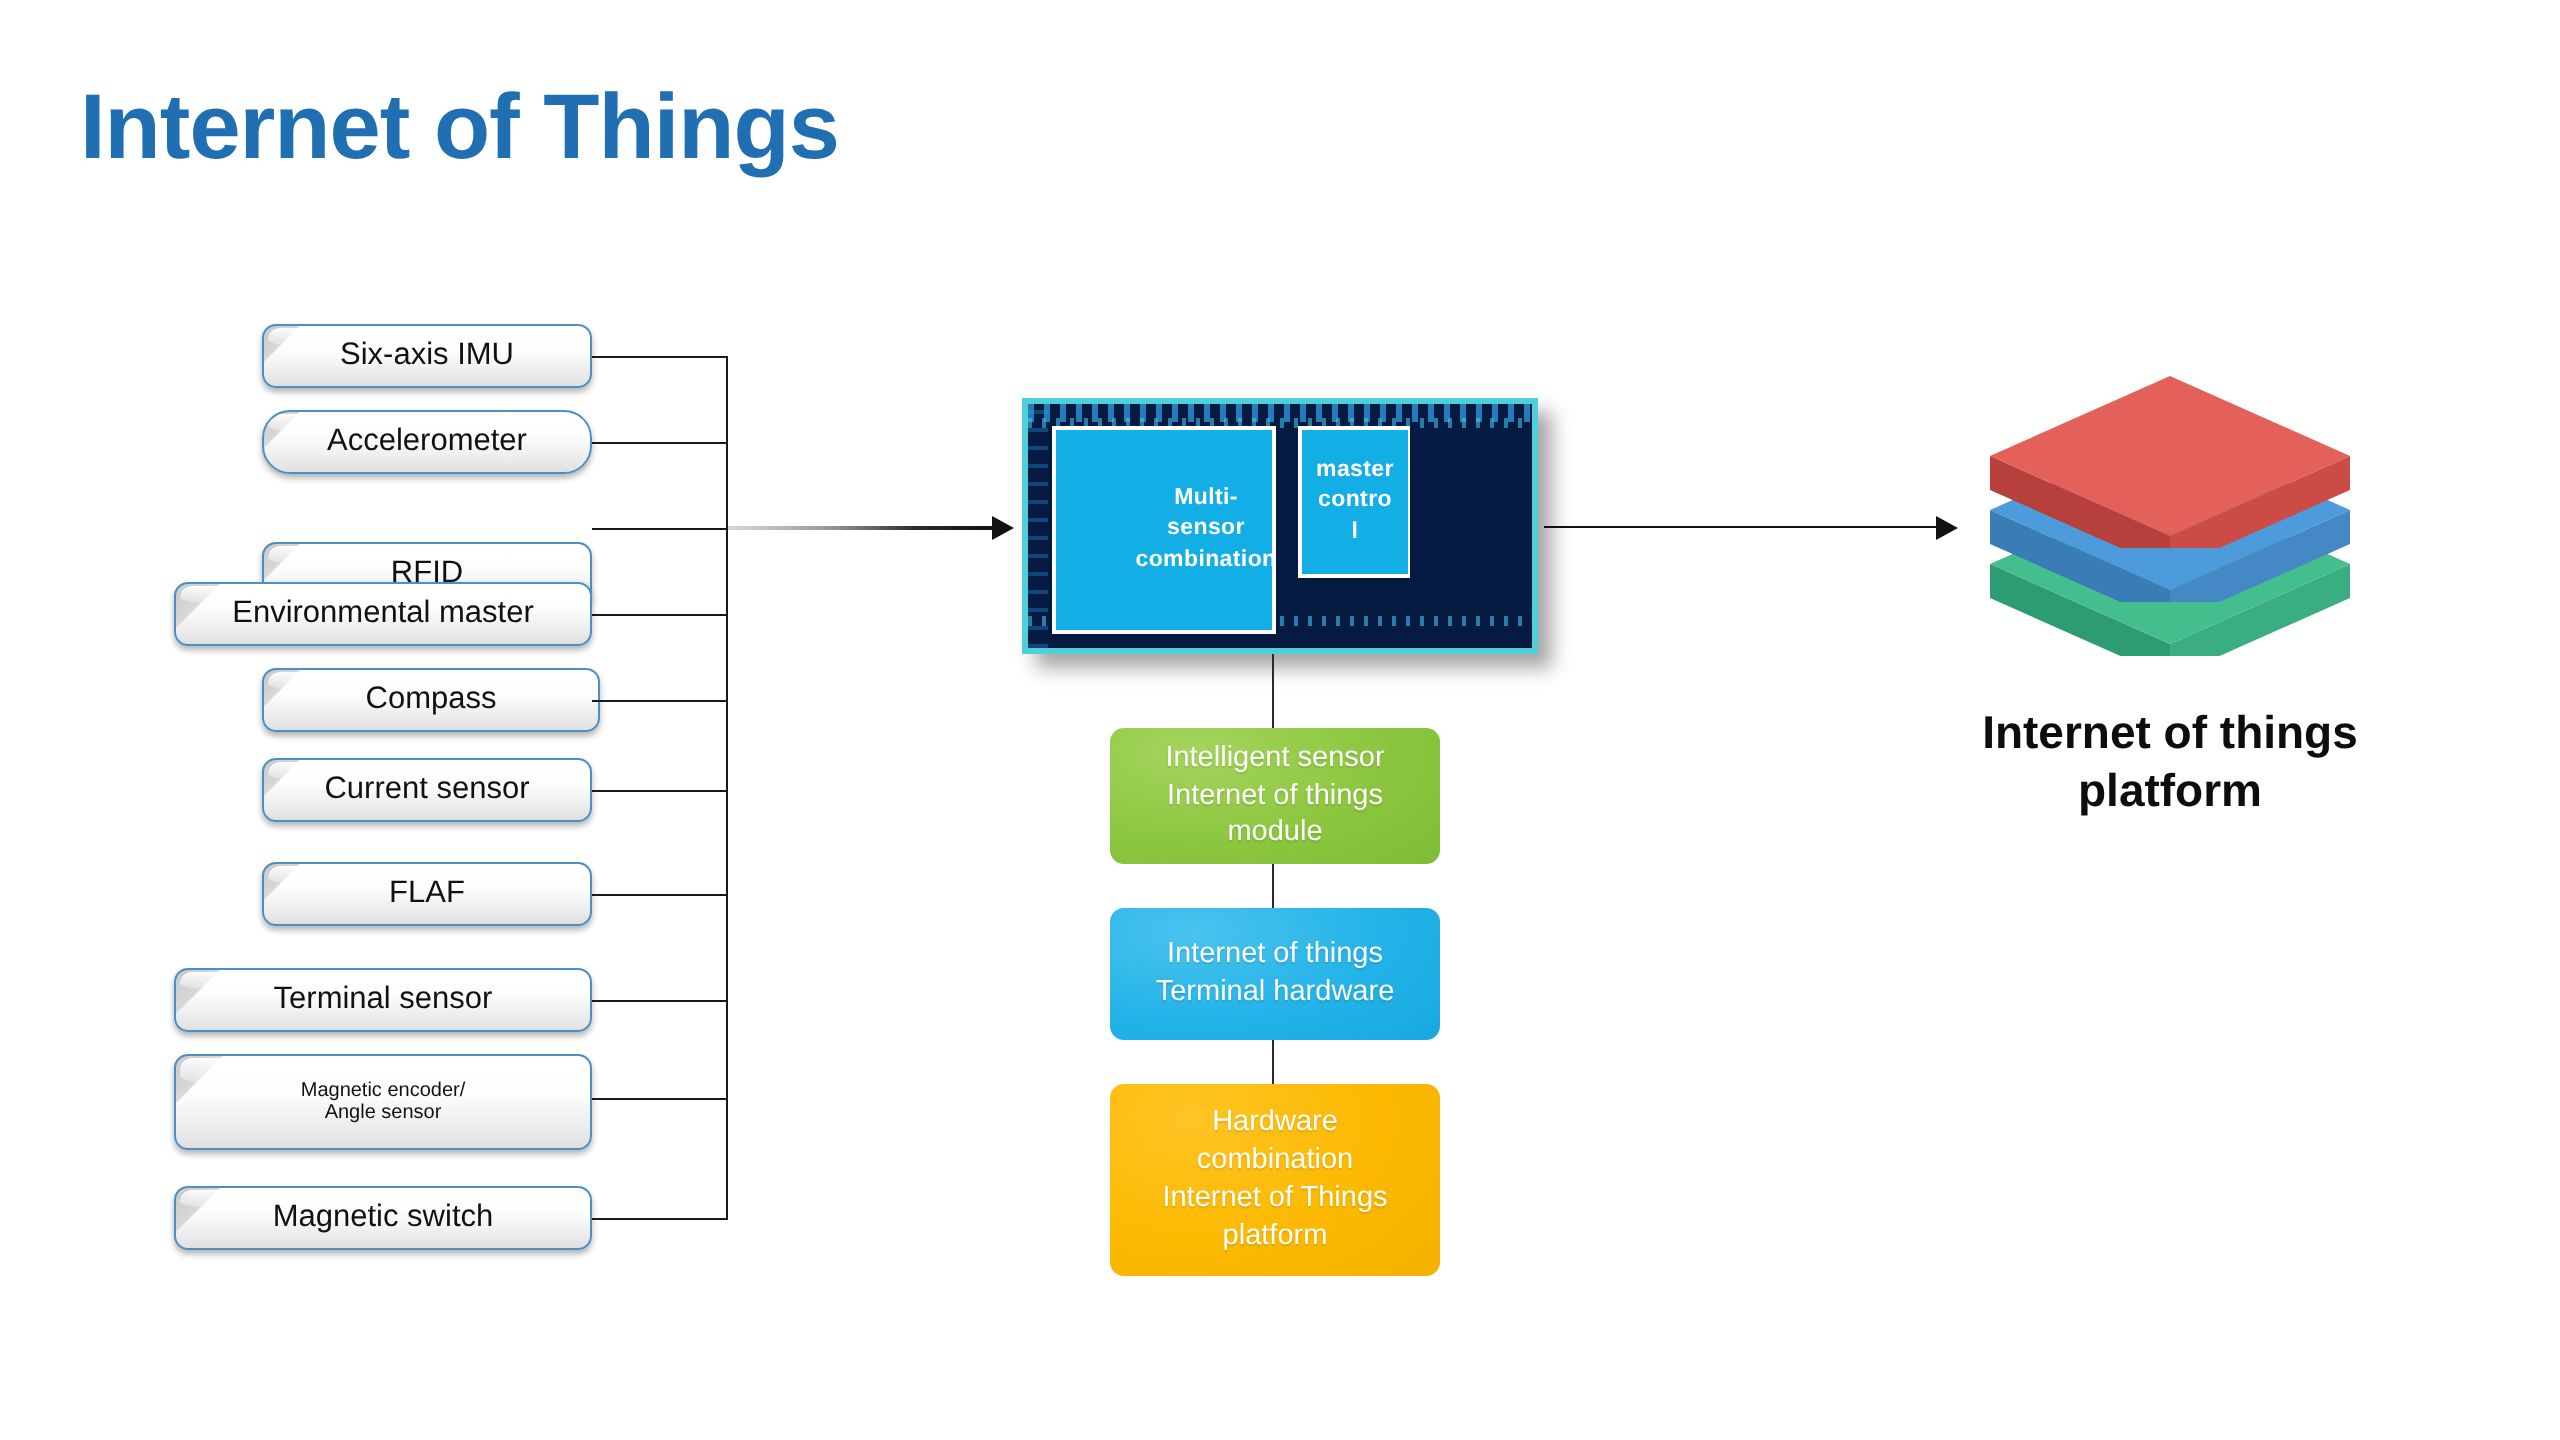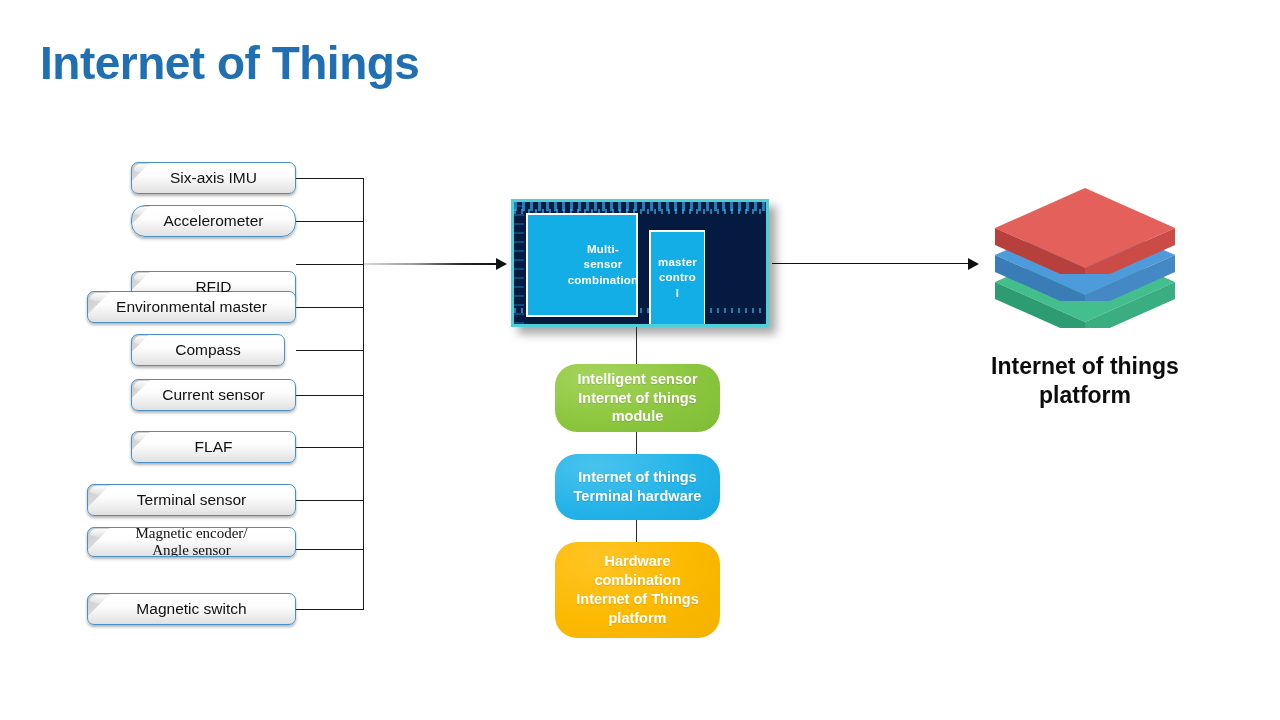--- a/index.html
+++ b/index.html
@@ -42,24 +42,23 @@
     display: flex;
     align-items: center;
     justify-content: center;
     color: #111111;
     font-size: 15.5px;
     line-height: 1.05;
     text-align: center;
     overflow: hidden;
   }
   .sensor-box.two-line {
-    height: 30px;
-    font-size: 15px;
+    height: 48px;
+    font-size: 10px;
     line-height: 1.15;
-    font-family: Liberation Serif, serif;
   }
   
   .sensor-box::after {
     content: "";
     position: absolute;
     left: 2px; right: 2px; top: 1px;
     height: 40%;
     border-radius: 6px 6px 50% 50%;
     background: linear-gradient(to bottom, rgba(255,255,255,0.95), rgba(255,255,255,0));
     pointer-events: none;
@@ -152,37 +151,37 @@
     line-height: 1.32;
     display: flex;
     align-items: center;
     justify-content: center;
     text-align: center;
     padding: 0 4px;
     white-space: pre-line;
     letter-spacing: 0.2px;
   }
   #chip-panel-sensor { left: 12px; top: 11px; width: 112px; height: 104px; padding-left: 46px; }
-  #chip-panel-mcu    { left: 135px; top: 28px; width: 56px;  height: 96px;
+  #chip-panel-mcu    { left: 135px; top: 11px; width: 56px;  height: 76px;
                        border-right-width: 1px; justify-content: flex-start;
                        align-items: center; text-align: center; }
   #chip-panel-comm   { left: 191px; top: 11px; width: 56px;  height: 104px;
                        border-left-width: 1px; }
   #chip-panel-mcu > span, #chip-panel-comm > span { width: 100%; display:block; }
 
   
   .stage-box {
     position: absolute;
     left: 555px;
     width: 165px;
     box-sizing: border-box;
-    border-radius: 22px;
+    border-radius: 7px;
     color: #ffffff;
     font-size: 14.5px;
-    font-weight: bold;
+    font-weight: normal;
     line-height: 1.30;
     display: flex;
     align-items: center;
     justify-content: center;
     text-align: center;
     white-space: pre-line;
     text-shadow: 0 1px 1px rgba(0,0,0,0.12);
   }
   #stage-module   { top: 364px; height: 68px;
     background: radial-gradient(120% 140% at 25% 18%, #a4d45c 0%, #8CC63F 48%, #7ab832 100%); }
@@ -238,21 +237,21 @@
   </div>
 
   <div class="sensor-box" style="left:131px; top:248px; width:165px;margin-top:23px;">
     <span>RFID</span>
   </div>
 
   <div class="sensor-box" style="left:87px; top:291px; width:209px;">
     <span>Environmental master</span>
   </div>
 
-  <div class="sensor-box" style="left:131px; top:334px; width:154px;">
+  <div class="sensor-box" style="left:131px; top:334px; width:169px;">
     <span>Compass</span>
   </div>
 
   <div class="sensor-box" style="left:131px; top:379px; width:165px;">
     <span>Current sensor</span>
   </div>
 
   <div class="sensor-box" style="left:131px; top:431px; width:165px;">
     <span>FLAF</span>
   </div>

